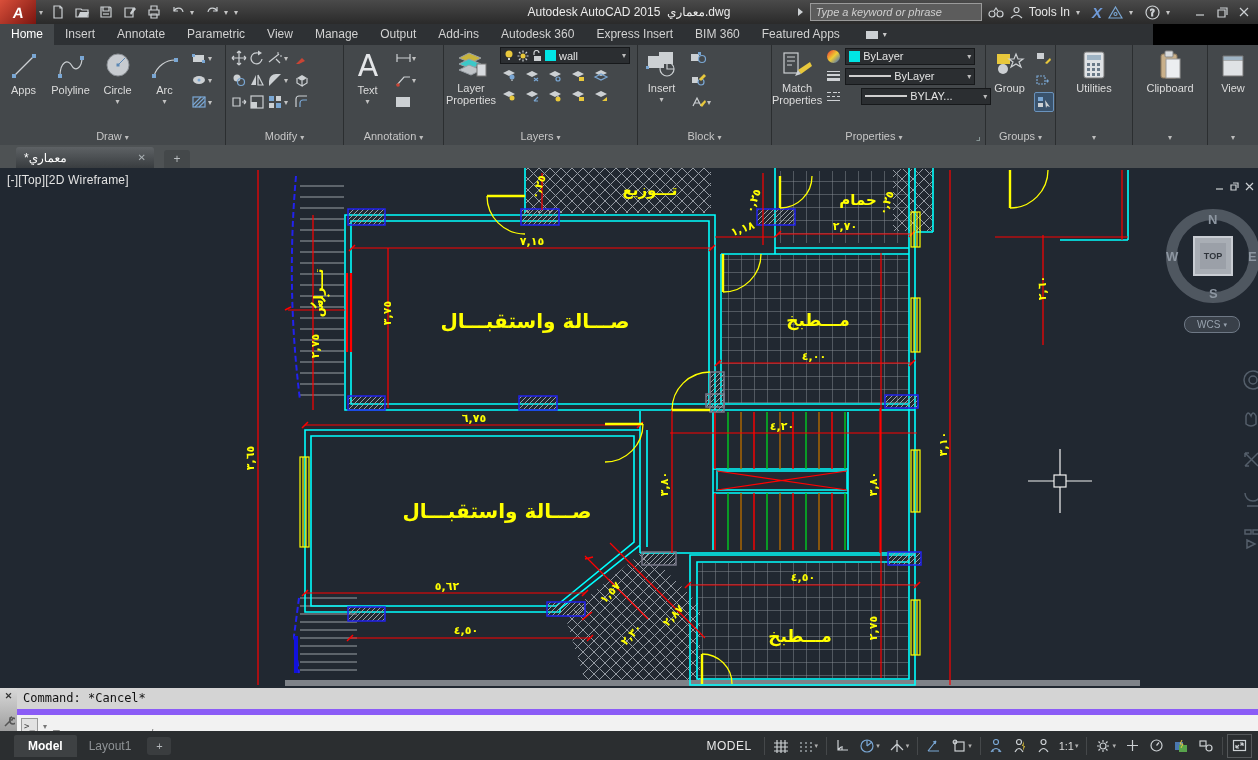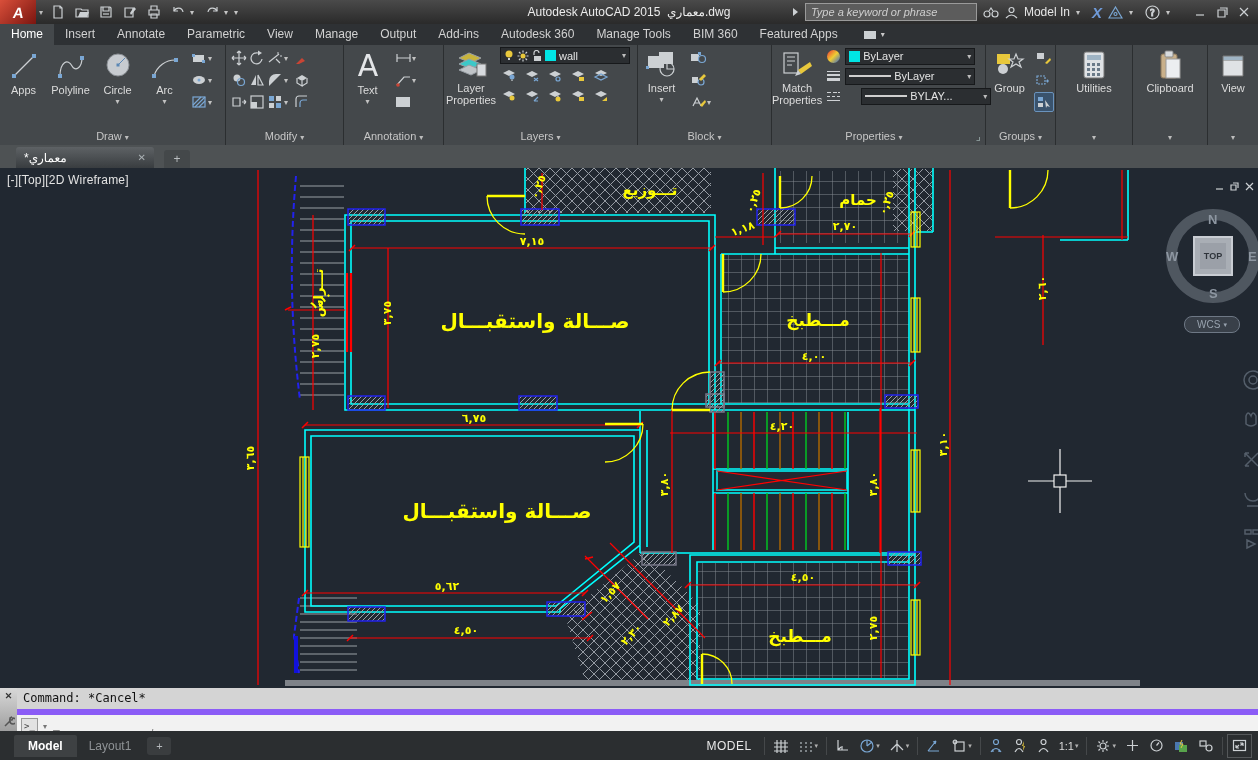--- a/index.html
+++ b/index.html
@@ -18,21 +18,21 @@
   #wintitle{position:absolute;left:0;right:0;text-align:center;pointer-events:none;
     font-size:12px;color:#ececec;}
   #infocenter{margin-left:auto;display:flex;align-items:center;gap:6px;padding-right:4px;}
   #searchbox{width:160px;height:16px;background:#5c5c5c;border:1px solid #9a9a9a;color:#cfcfcf;
     font-style:italic;font-size:11px;line-height:16px;padding:0 5px;overflow:hidden;white-space:nowrap;}
   .tbicon{display:flex;align-items:center;justify-content:center;height:20px;}
   #xchg{color:#6f9ad8;font-weight:bold;font-size:15px;font-style:italic;}
   #winctl{display:flex;gap:2px;margin-left:8px;}
   .wb{width:20px;height:18px;display:flex;align-items:center;justify-content:center;}
   
-  #rtabs{top:24px;left:0;width:1258px;height:21px;background:#2e3134;display:flex;align-items:flex-end;}
+  #rtabs{top:24px;left:0;width:1153px;height:21px;background:#2e3134;display:flex;align-items:flex-end;}
   .rtab{padding:0 11px;height:21px;line-height:21px;color:#d2d2d2;font-size:12px;}
   .rtab.active{background:#44484b;color:#fff;}
   #ribtoggle{margin-left:14px;display:flex;align-items:center;color:#c9c9c9;height:21px;}
   
   #ribbon{top:45px;left:0;width:1258px;height:100px;background:#44484b;display:flex;}
   .panel{position:relative;border-right:1px solid #2b2e30;height:100px;box-sizing:border-box;flex:none;}
   .pbody{display:flex;height:81px;align-items:flex-start;padding-top:2px;box-sizing:border-box;}
   .plabel{position:absolute;bottom:0;left:0;right:0;height:18px;line-height:18px;text-align:center;
     color:#c6c6c6;font-size:11px;}
   .plabel .cart{font-size:8px;color:#bdbdbd;}
@@ -175,21 +175,21 @@
           <circle cx="12" cy="8" r="3"></circle>
           <path d="M6,5 L8,2 L10,5"></path>
         </svg>
       </div>
     <div class="tbicon">
         <svg class="ic" width="13" height="13">
           <circle cx="6.5" cy="4" r="2.5"></circle>
           <path d="M1,12 Q6.5,6 12,12"></path>
         </svg>
       </div>
-    <div>Model In</div>
+    <div>Tools In</div>
     <div class="qcaret">▾</div>
     <div id="xchg" class="tbicon">X</div>
     <div class="tbicon">
         <svg class="ic" width="15" height="13">
           <path d="M7.5,1 L14,12 H1 Z" class="blue"></path>
           <circle cx="7.5" cy="8" r="1.5" class="blue"></circle>
         </svg>
       </div>
     <div class="qcaret">▾</div>
     <div class="tbicon">
@@ -224,21 +224,21 @@
 
 <div class="rtab active">Home</div>
     <div class="rtab">Insert</div>
     <div class="rtab">Annotate</div>
     <div class="rtab">Parametric</div>
     <div class="rtab">View</div>
     <div class="rtab">Manage</div>
     <div class="rtab">Output</div>
     <div class="rtab">Add-ins</div>
     <div class="rtab">Autodesk 360</div>
-    <div class="rtab">Manage Tools</div>
+    <div class="rtab">Express Insert</div>
     <div class="rtab">BIM 360</div>
     <div class="rtab">Featured Apps</div>
     <div id="ribtoggle">
       <svg class="ic" width="16" height="12">
         <rect x="1" y="2" width="12" height="8" class="f"></rect>
       </svg>
       <span style="font-size:8px;margin-left:2px;">▾</span>
     </div>
   </div>
 

